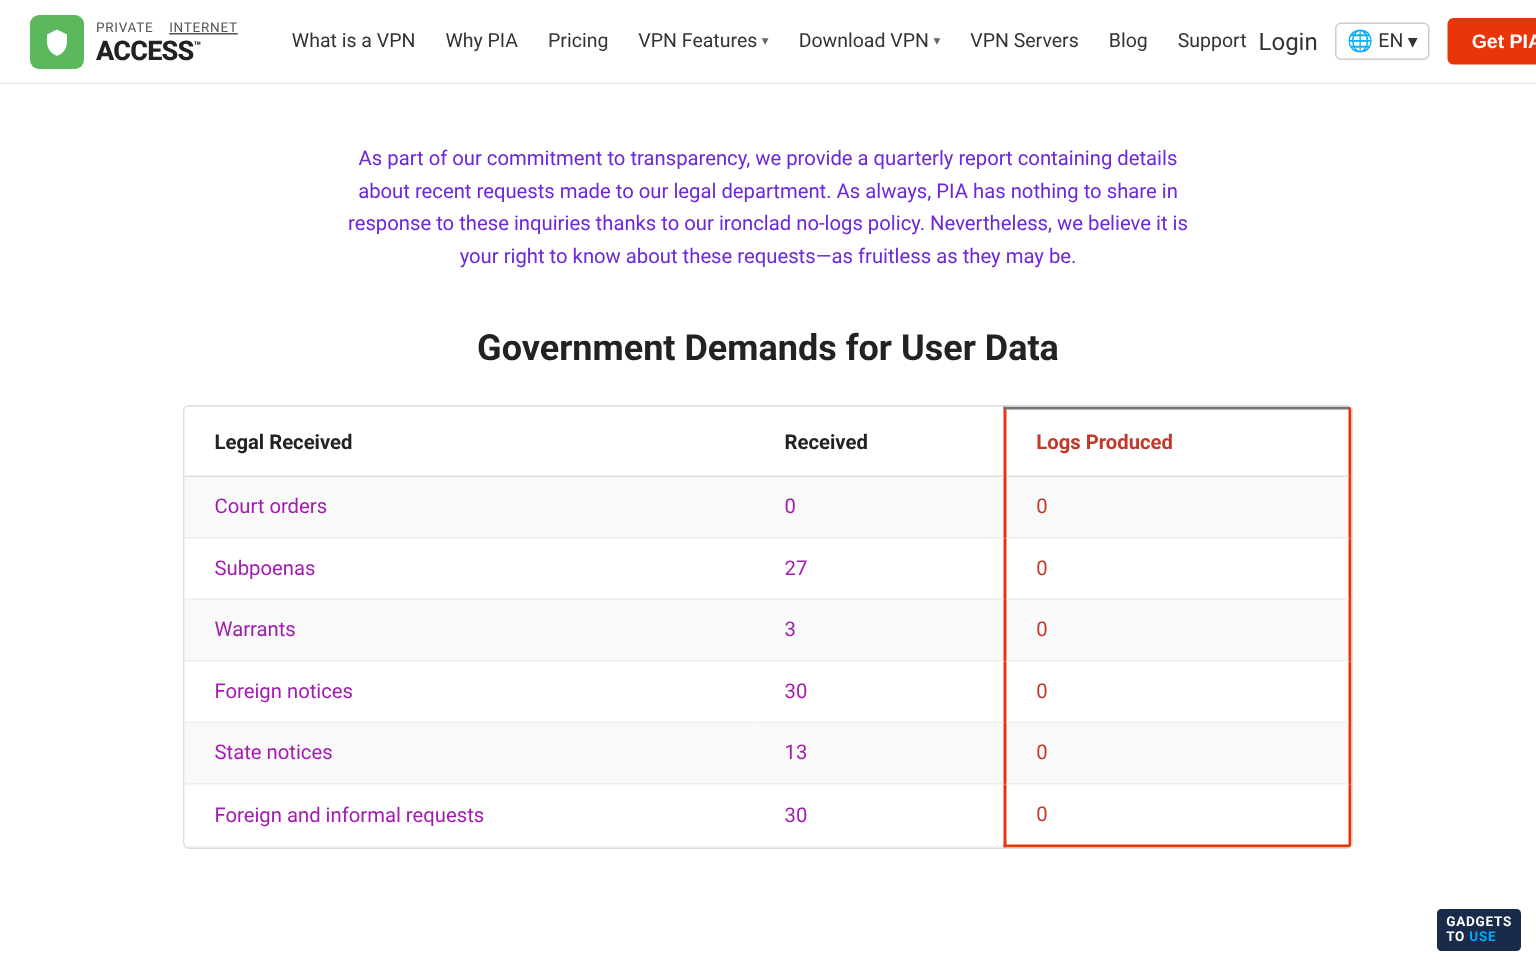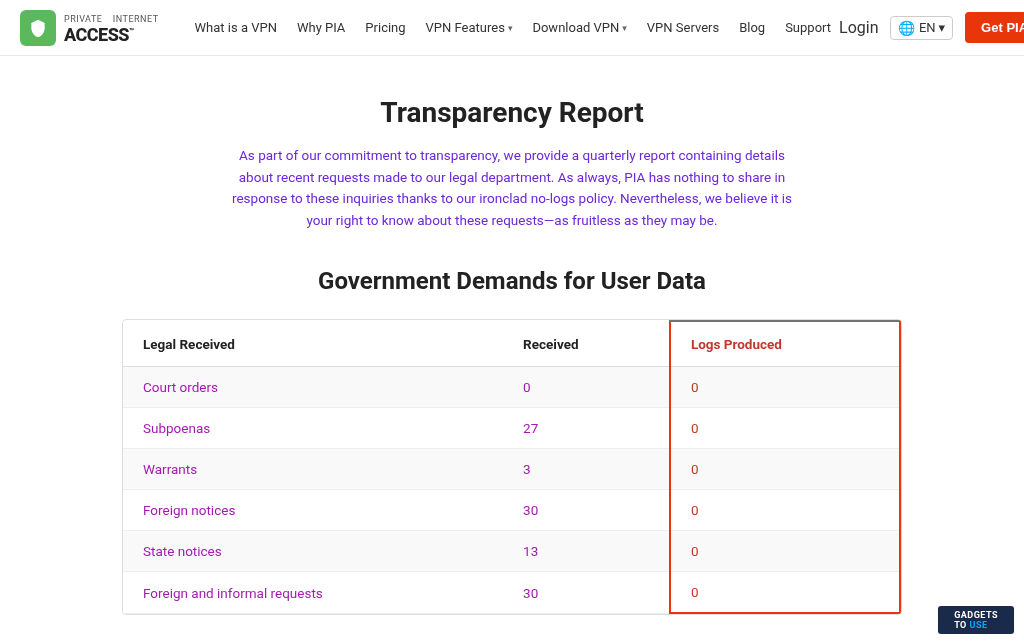--- a/index.html
+++ b/index.html
@@ -29,21 +29,21 @@
       background: #5cb85c;
       border-radius: 6px;
       display: flex;
       align-items: center;
       justify-content: center;
       flex-shrink: 0;
     }
     .logo-icon svg { width: 20px; height: 20px; }
     .logo-text { line-height: 1.1; }
     .logo-text .private { font-size: 9px; color: #555; text-transform: uppercase; letter-spacing: 0.5px; }
-    .logo-text .internet { font-size: 9px; color: #555; text-transform: uppercase; letter-spacing: 0.5px; }
+    .logo-text .internet { font-size: 9px; color: #555; text-transform: uppercase; letter-spacing: 0.5px; text-decoration: underline; }
     .logo-text .access { font-size: 18px; font-weight: 800; color: #222; letter-spacing: -0.5px; }
     .logo-text .tm { font-size: 8px; vertical-align: super; }
 
     .nav-links {
       display: flex;
       align-items: center;
       gap: 4px;
       flex: 1;
     }
     .nav-link {
@@ -183,21 +183,21 @@
 
     
     .watermark {
       position: fixed;
       bottom: 10px;
       right: 10px;
       background: #1a2a4a;
       color: #fff;
       font-size: 9px;
       font-weight: 700;
-      padding: 4px 16px;
+      padding: 4px 6px;
       border-radius: 3px;
       letter-spacing: 0.5px;
       z-index: 999;
     }
     .watermark span { color: #00aaff; }
   </style>
 </head>
 <body>
 
 <nav class="navbar">
@@ -241,21 +241,20 @@
     <div class="nav-lang">
       <span class="globe">🌐</span>
       <span>EN</span>
       <span>▾</span>
     </div>
     <button class="nav-cta">Get PIA VPN</button>
   </div>
 </nav>
 
 <main class="main">
-  <h1 class="page-title">Transparency Report</h1>
   <p class="page-subtitle">As part of our commitment to transparency, we provide a quarterly report containing details about recent requests made to our legal department. As always, PIA has nothing to share in response to these inquiries thanks to our ironclad no-logs policy. Nevertheless, we believe it is your right to know about these requests—as fruitless as they may be.</p>
 
   <h2 class="section-title">Government Demands for User Data</h2>
 
   <div class="table-wrapper">
     <div class="table-scroll">
       <table>
         <thead>
           <tr>
             <th>Legal Received</th>

